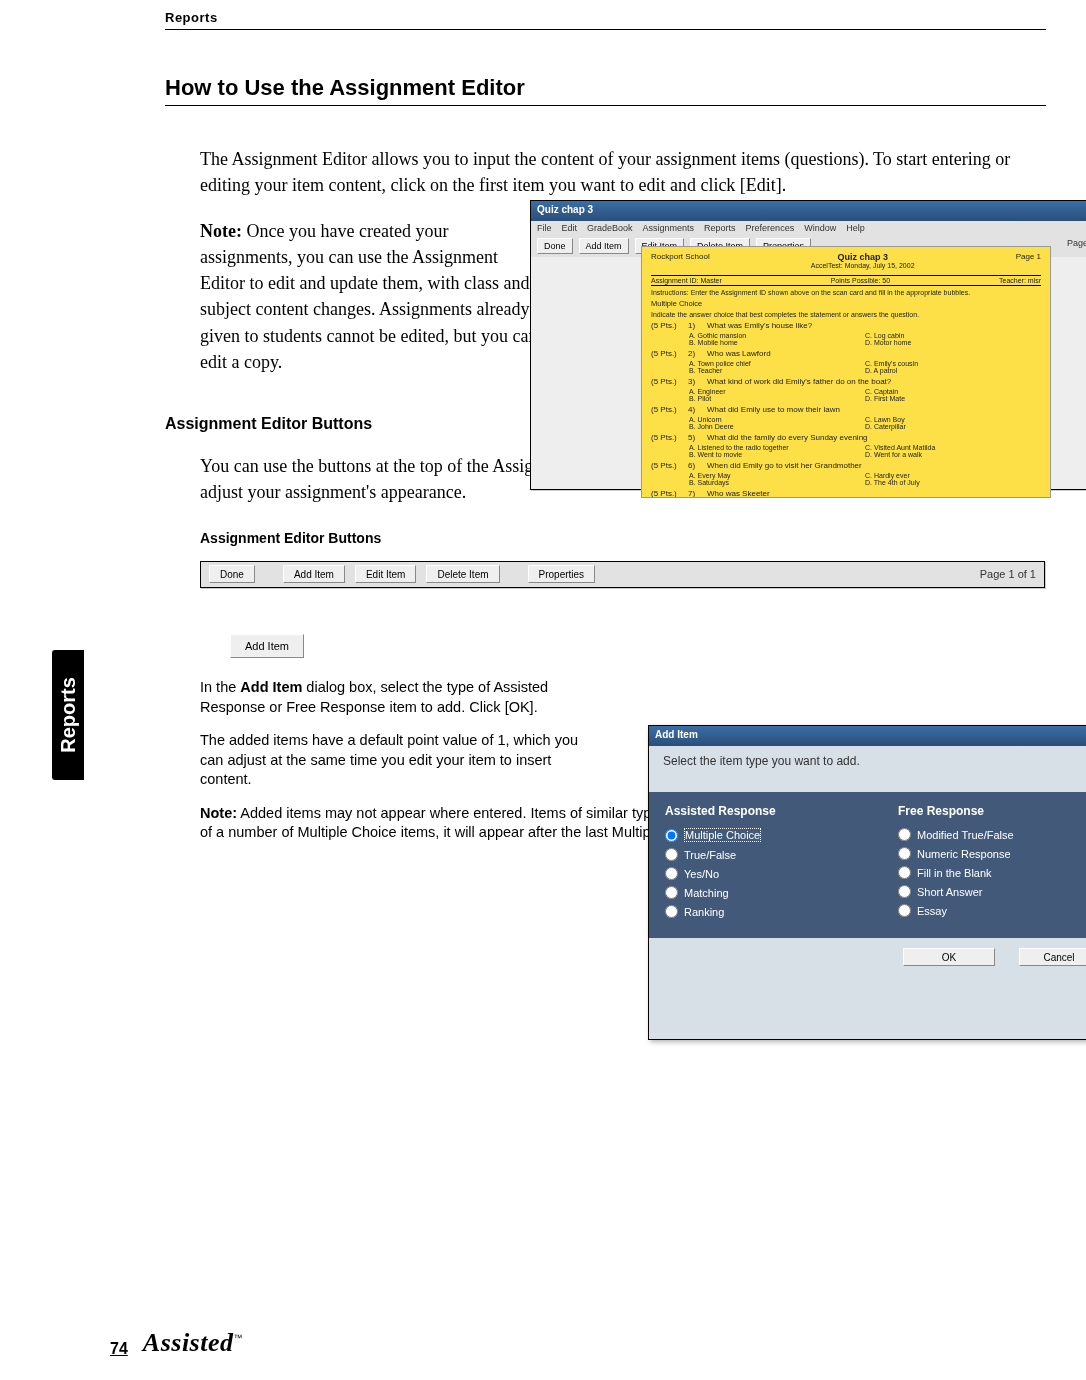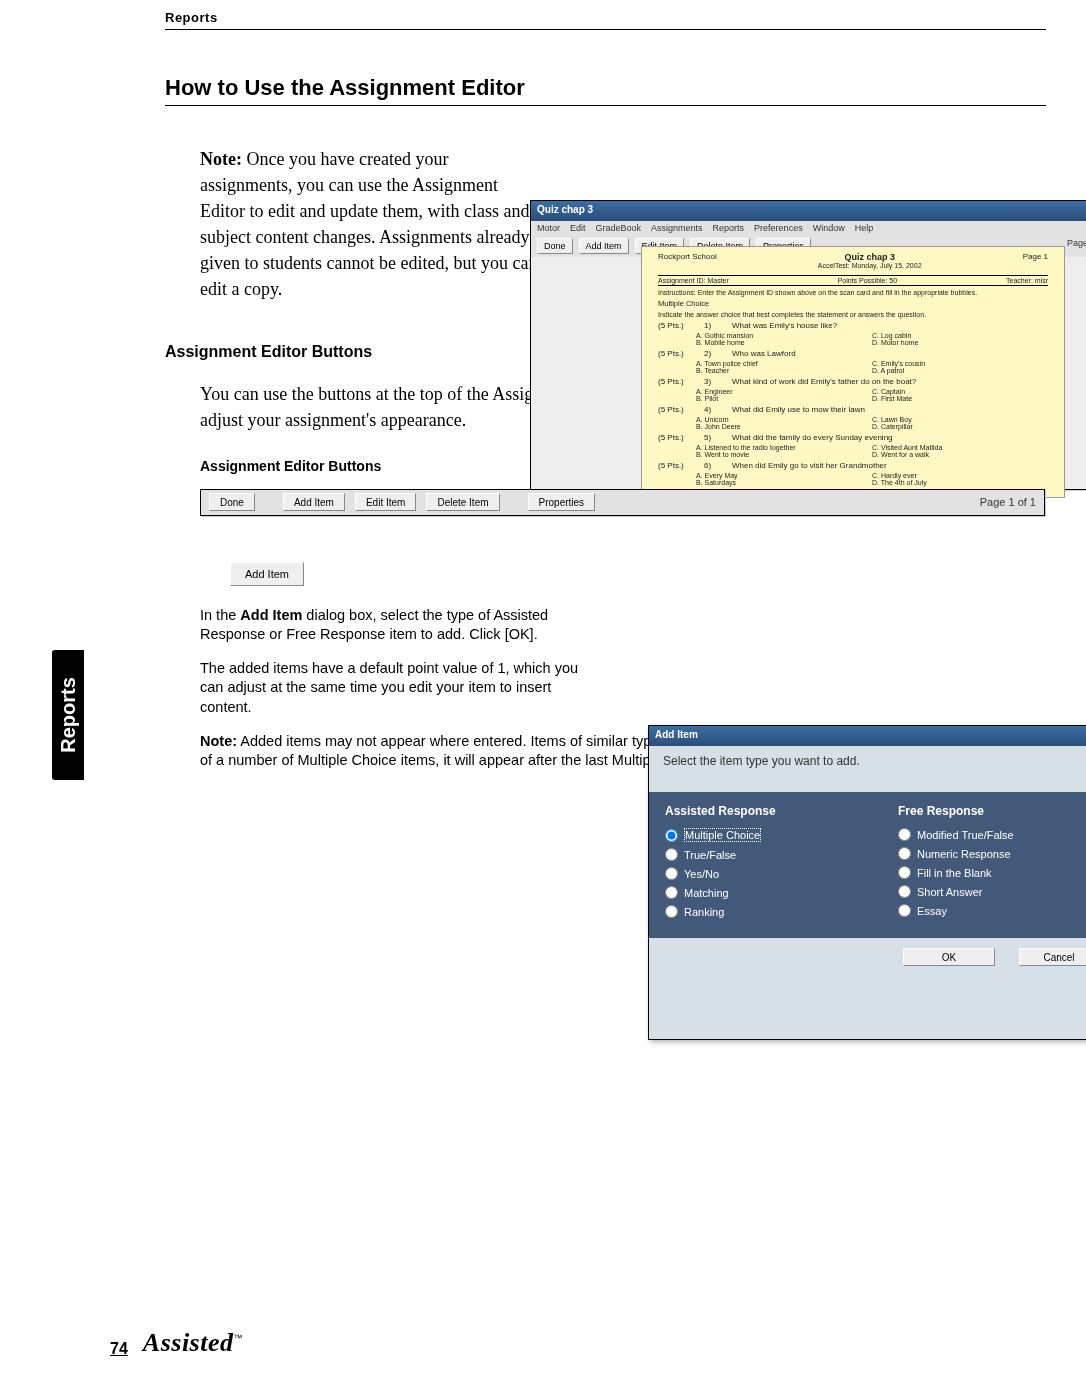--- a/index.html
+++ b/index.html
@@ -144,42 +144,42 @@
     padding: 2px 6px;
     display: flex;
     gap: 10px;
   }
   .paper-preview {
     position: absolute;
     top: 45px;
     left: 110px;
     width: 390px;
     height: 240px;
-    background: #fef9c3;
+    background: #fde047;
     border: 1px solid #999;
-    padding: 5px 16px;
+    padding: 5px 9px;
     font: 8px var(--sans);
     color: #222;
     overflow: hidden;
   }
   .paper-preview h4 {
     font: bold 9px var(--sans);
     text-align: center;
     margin: 0;
   }
   .paper-preview .sub-date {
     text-align: center;
     font-size: 7px;
     border-bottom: 1px solid #000;
     padding-bottom: 3px;
     margin-bottom: 3px;
   }
   .paper-preview .qrow {
     display: flex;
-    gap: 16px;
+    gap: 7px;
     margin: 2px 0;
   }
   .paper-preview .opts {
     display: grid;
     grid-template-columns: 1fr 1fr;
     font-size: 7px;
     margin-left: 38px;
     margin-bottom: 3px;
   }
 
@@ -271,30 +271,31 @@
 <body>
 
 <div class="page">
 
   <p class="section-name">Reports</p>
   <hr class="hr-thin">
 
   <h1 class="page-title">How to Use the Assignment Editor</h1>
   <hr class="rule-below-title">
 
+  <p class="body">The Assignment Editor allows you to input the content of your assignment items (questions). To start entering or editing your item content, click on the first item you want to edit and click [Edit].</p>
 
   <p class="note-block">
     <span class="bold">Note:</span>
     <span>Once you have created your assignments, you can use the Assignment Editor to edit and update them, with class and subject content changes. Assignments already given to students cannot be edited, but you can edit a copy.</span>
   </p>
 
   <div class="shot main-editor">
     <div class="win-title">Quiz chap 3</div>
     <div class="win-menu">
-      <span>Motor</span>
+      <span>File</span>
       <span>Edit</span>
       <span>GradeBook</span>
       <span>Assignments</span>
       <span>Reports</span>
       <span>Preferences</span>
       <span>Window</span>
       <span>Help</span>
     </div>
     <div class="win-menu" style="gap:6px;padding:3px 6px;">
       <button class="winbtn-sm">Done</button>

